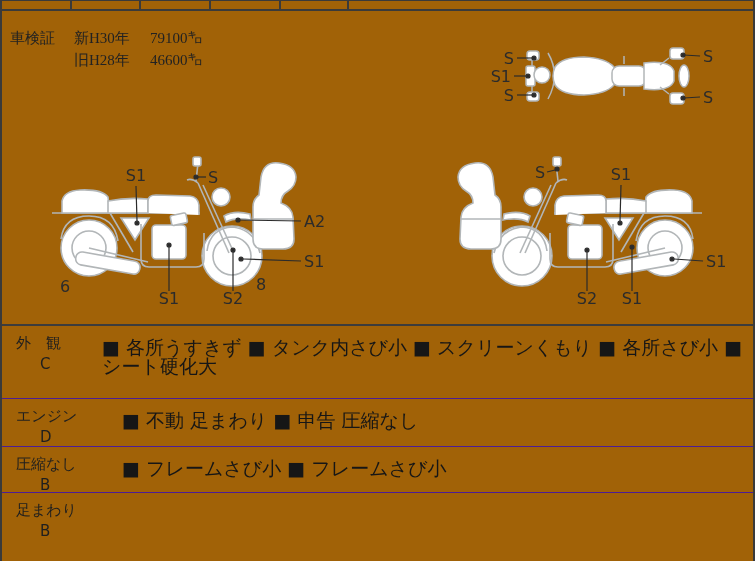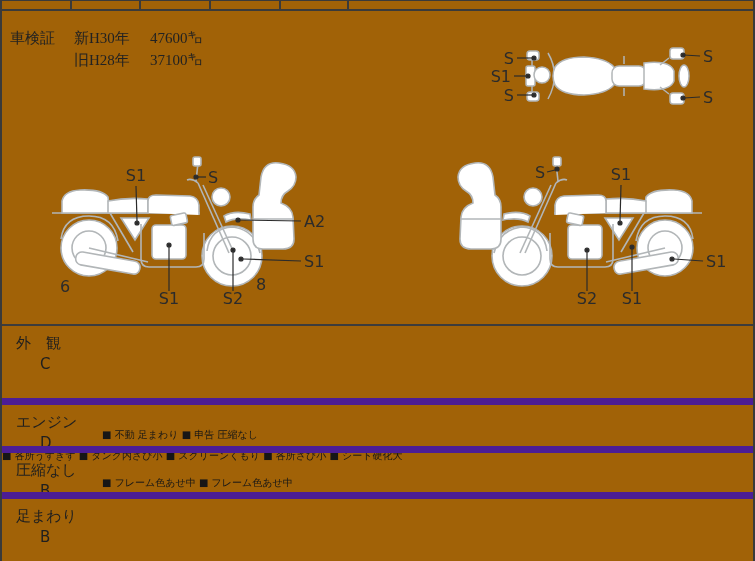--- a/index.html
+++ b/index.html
@@ -35,30 +35,30 @@
   .shaken .line{display:flex;font-family:Liberation Serif, serif;}
   .shaken .era{width:76px;}
   .diagram-svg{
     position:absolute;left:0;top:0;width:755px;height:313px;
     pointer-events:none;
   }
   
   .section-row{
     display:flex;box-sizing:border-box;position:relative;
   }
-  .row-dark{border-top:2px solid #3c3c3c;flex-direction:column;}
-  .row-light{border-top:7px solid #4c1d95;}
+  .row-dark{border-top:2px solid #3c3c3c;}
+  .row-light{border-top:1px solid #4c1d95;gap:20px;}
   .sec-left{
     width:100px;flex:0 0 100px;
     padding:8px 0 0 14px;box-sizing:border-box;
     font-size:15px;line-height:18px;
   }
   .sec-grade{margin:3px 0 0 24px;font-size:15px;}
   .sec-remarks{
-    flex:1;padding-top:20px;font-size:10px;line-height:19px;color:#161616;
+    flex:1;padding-top:12px;font-size:19px;line-height:19px;color:#161616;
   }
   text{fill:#2b2b2b;font-family:"DejaVu Sans","Liberation Sans",sans-serif;font-size:16px;}
   text.num{font-size:16px;}
 </style>
 </head>
 <body>
 
 <div class="page">
 
   <div class="top-strip">
@@ -69,25 +69,25 @@
     <div class="vdiv" style="left:345px"></div>
   </div>
 
   <div class="main-area">
 
     <div class="shaken">
       <div class="lbl">車検証</div>
       <div>
         <div class="line">
           <span class="era">新H30年</span>
-          <span>47600㌔</span>
+          <span>79100㌔</span>
         </div>
         <div class="line">
           <span class="era">旧H28年</span>
-          <span>37100㌔</span>
+          <span>46600㌔</span>
         </div>
       </div>
     </div>
 
     <svg class="diagram-svg" viewBox="0 0 755 313">
       <defs>
         <g id="bike-art" stroke="#b2b6b8" stroke-width="1.6" fill="#ffffff">
 
           <circle cx="87" cy="237" r="28"></circle>
             <circle cx="87" cy="237" r="17"></circle>
@@ -226,21 +226,21 @@
         <div class="sec-grade">D</div>
       </div>
       <div class="sec-remarks">■ 不動 足まわり ■ 申告 圧縮なし</div>
     </div>
 
     <div class="section-row row-light" style="height:46px">
       <div class="sec-left">
         <div>圧縮なし</div>
         <div class="sec-grade">B</div>
       </div>
-      <div class="sec-remarks">■ フレーム色あせ中 ■ フレーム色あせ中</div>
+      <div class="sec-remarks">■ フレームさび小 ■ フレームさび小</div>
     </div>
 
     <div class="section-row row-light" style="height:60px">
       <div class="sec-left">
         <div>足まわり</div>
         <div class="sec-grade">B</div>
       </div>
       <div class="sec-remarks"></div>
     </div>
 

